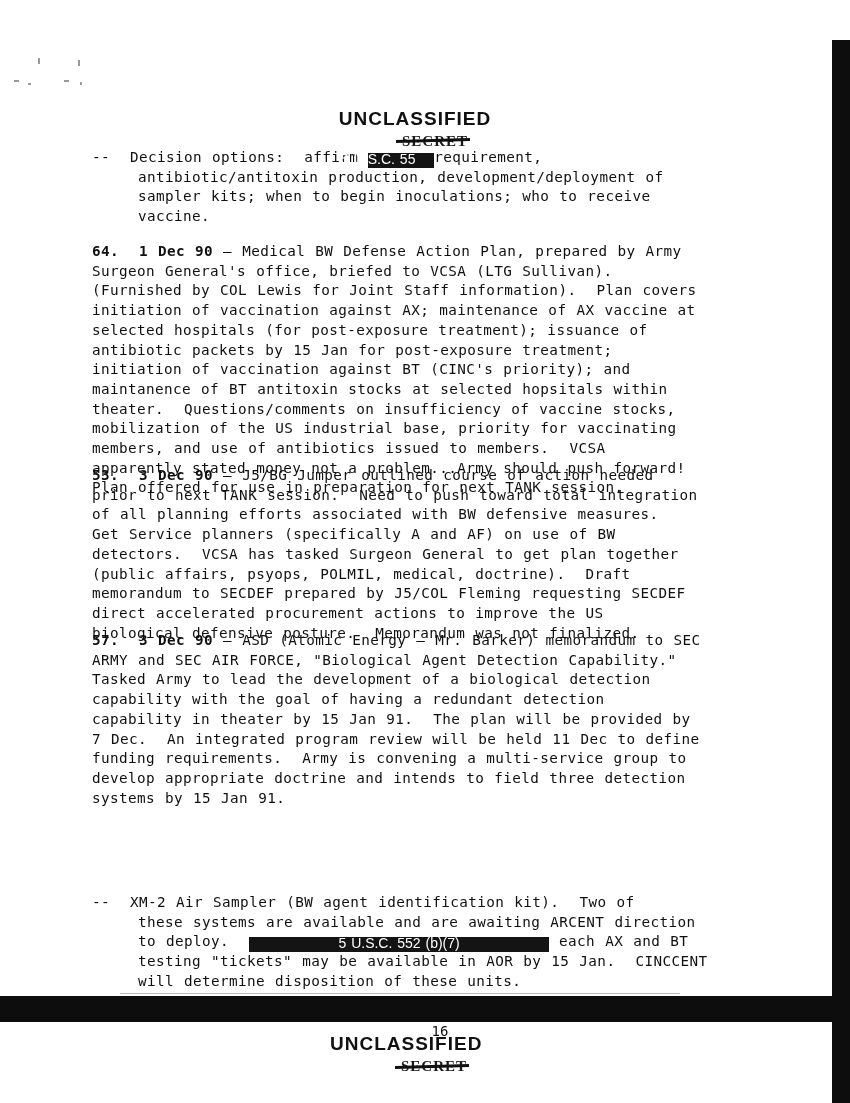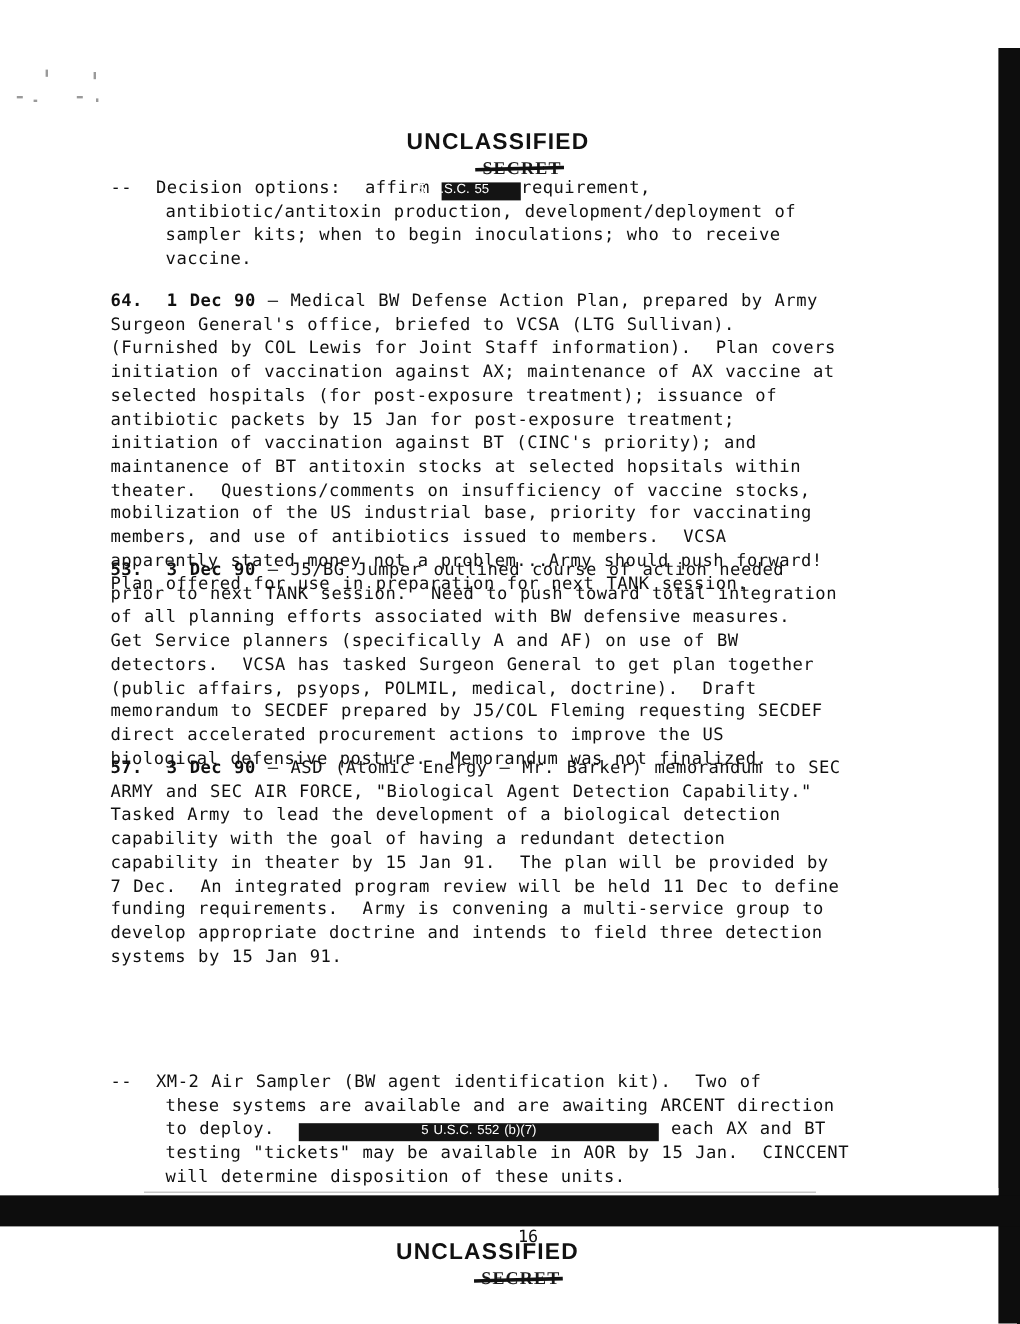--- a/index.html
+++ b/index.html
@@ -122,21 +122,21 @@
 
   .num { font-weight: bold; }
   .date { font-weight: bold; }
 
   
   .redaction {
     display: inline-block;
     background: #141414;
     color: #ffffff;
     font-family: "Liberation Sans", sans-serif;
-    font-size: 11px;
+    font-size: 14px;
     letter-spacing: 0;
     line-height: 13px;
     text-align: center;
     vertical-align: middle;
     padding: 0 2px;
     white-space: nowrap;
   }
   #redaction-inline {
     width: 62px;
     height: 15px;

